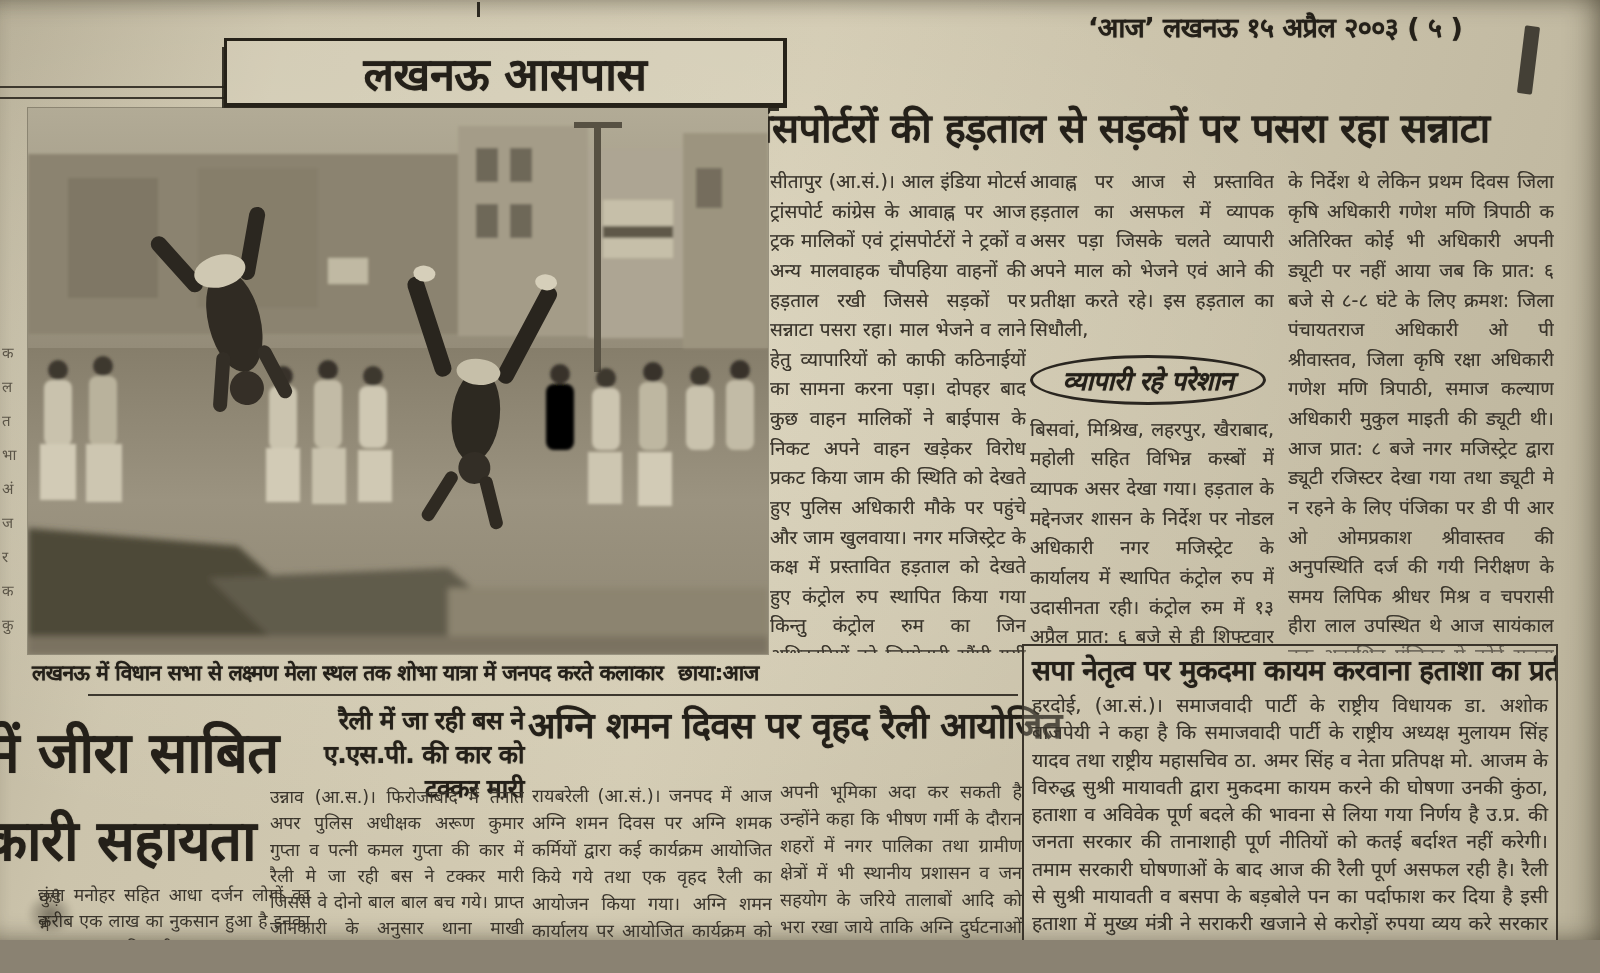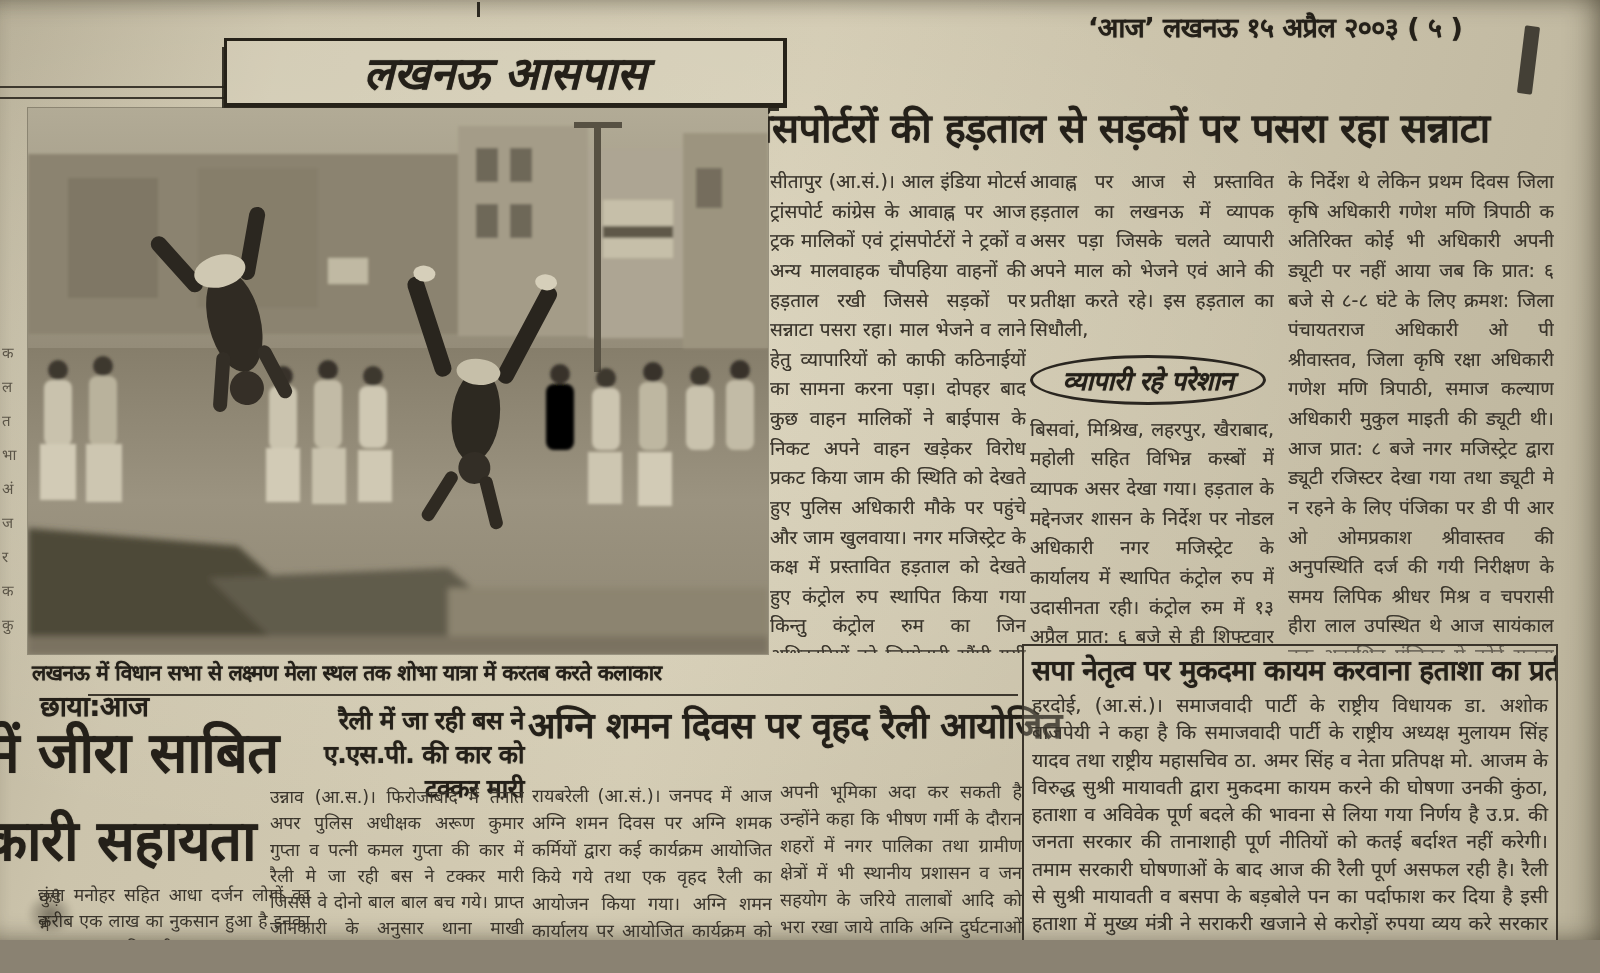--- a/index.html
+++ b/index.html
@@ -22,24 +22,23 @@
   .headline{font-weight:bold;color:#242019;letter-spacing:-.5px;
     text-shadow:0 0 1px rgba(36,32,25,.6);}
   .rule{background:#3d382e;}
   .oval{
     border:3px solid #2a2620;border-radius:50%;
     display:flex;align-items:center;justify-content:center;
   }
   .frag-col{white-space:pre-line;color:#413b30;}
   #section-box{
     border:3px solid #262219;border-bottom-width:5px;border-right-width:4px;
-    display:flex;align-items:flex-start;justify-content:center;
+    display:flex;align-items:flex-end;justify-content:center;
     box-shadow:-5px 6px 0 -3px rgba(38,34,25,.9);
     background:rgba(222,214,194,.35);
-    font-style:italic;
   }
   #sapa-box{border:2px solid #3a342a;background:rgba(218,210,190,.25);overflow:hidden;}
   svg{display:block;}
 </style>
 </head>
 <body>
 
 <div id="canvas">
 
   <div class="abs headline" style="left:1088px;top:8px;width:420px;font-size:27px;">‘आज’ लखनऊ १५ अप्रैल २००३ ( ५ )</div>
@@ -53,21 +52,21 @@
 
   <div id="section-box" class="abs" style="left:224px;top:38px;width:556px;height:62px;">
     <span class="headline" style="font-size:45px;">लखनऊ आसपास</span>
   </div>
 
   <div class="abs headline" style="left:742px;top:99px;width:818px;font-size:40px;white-space:nowrap;">ट्रांसपोर्टरों की हड़ताल से सड़कों पर पसरा रहा सन्नाटा</div>
 
   <div class="abs body-text" style="left:770px;top:167px;width:256px;height:486px;overflow:hidden;">सीतापुर (आ.सं.)। आल इंडिया मोटर्स ट्रांसपोर्ट कांग्रेस के आवाह्न पर आज ट्रक मालिकों एवं ट्रांसपोर्टरों ने ट्रकों व अन्य मालवाहक चौपहिया वाहनों की हड़ताल रखी जिससे सड़कों पर सन्नाटा पसरा रहा। माल भेजने व लाने हेतु व्यापारियों को काफी कठिनाईयों का सामना करना पड़ा। दोपहर बाद कुछ वाहन मालिकों ने बाईपास के निकट अपने वाहन खड़ेकर विरोध प्रकट किया जाम की स्थिति को देखते हुए पुलिस अधिकारी मौके पर पहुंचे और जाम खुलवाया। नगर मजिस्ट्रेट के कक्ष में प्रस्तावित हड़ताल को देखते हुए कंट्रोल रुप स्थापित किया गया किन्तु कंट्रोल रुम का जिन अधिकारियों को जिम्मेदारी सौंपी गयी उनमें से एक को छोड़कर सभी नदारत रहे। ज्ञातव्य हो कि विभिन्न मांगों को लेकर आल इंडिया मोटर ट्रांसपोर्ट कांग्रेस के</div>
 
   <div class="abs" style="left:1030px;top:167px;width:244px;height:486px;overflow:hidden;">
-    <div class="body-text">आवाह्न पर आज से प्रस्तावित हड़ताल का लखनऊ में व्यापक असर पड़ा जिसके चलते व्यापारी अपने माल को भेजने एवं आने की प्रतीक्षा करते रहे। इस हड़ताल का सिधौली,</div>
+    <div class="body-text">आवाह्न पर आज से प्रस्तावित हड़ताल का असफल में व्यापक असर पड़ा जिसके चलते व्यापारी अपने माल को भेजने एवं आने की प्रतीक्षा करते रहे। इस हड़ताल का सिधौली,</div>
     <div class="oval" style="width:230px;height:44px;margin:10px 0 10px 0;font-style:italic;">
       <span class="headline" style="font-size:26px;white-space:nowrap;">व्यापारी रहे परेशान</span>
     </div>
     <div class="body-text">बिसवां, मिश्रिख, लहरपुर, खैराबाद, महोली सहित विभिन्न कस्बों में व्यापक असर देखा गया। हड़ताल के मद्देनजर शासन के निर्देश पर नोडल अधिकारी नगर मजिस्ट्रेट के कार्यालय में स्थापित कंट्रोल रुप में उदासीनता रही। कंट्रोल रुम में १३ अप्रैल प्रात: ६ बजे से ही शिफ्टवार अधिकारियों एवं कर्मचारियों की ड्यूटी लगायी गयी थी तथा सूचना मिलने पर तत्काल कार्यवाही करने</div>
   </div>
 
   <div class="abs body-text" style="left:1288px;top:167px;width:266px;height:486px;overflow:hidden;">के निर्देश थे लेकिन प्रथम दिवस जिला कृषि अधिकारी गणेश मणि त्रिपाठी क अतिरिक्त कोई भी अधिकारी अपनी ड्यूटी पर नहीं आया जब कि प्रात: ६ बजे से ८-८ घंटे के लिए क्रमश: जिला पंचायतराज अधिकारी ओ पी श्रीवास्तव, जिला कृषि रक्षा अधिकारी गणेश मणि त्रिपाठी, समाज कल्याण अधिकारी मुकुल माइती की ड्यूटी थी। आज प्रात: ८ बजे नगर मजिस्ट्रेट द्वारा ड्यूटी रजिस्टर देखा गया तथा ड्यूटी मे न रहने के लिए पंजिका पर डी पी आर ओ ओमप्रकाश श्रीवास्तव की अनुपस्थिति दर्ज की गयी निरीक्षण के समय लिपिक श्रीधर मिश्र व चपरासी हीरा लाल उपस्थित थे आज सायंकाल तक अनुरक्षित पंजिका मे कोई सूचना भी नहीं प्राप्त हुई।</div>
 
   <div class="abs" style="left:28px;top:108px;width:740px;height:546px;box-shadow:0 0 0 1px rgba(60,55,42,.4);">
     <svg width="740" height="546" viewBox="0 0 740 546">
@@ -179,22 +178,22 @@
 ल
 त
 भा
 अं
 ज
 र
 क
 कु</div>
 
   <div class="abs" style="left:32px;top:658px;width:744px;font-size:21px;">
-    <span class="headline" style="font-size:21px;">लखनऊ में विधान सभा से लक्ष्मण मेला स्थल तक शोभा यात्रा में करतब करते कलाकार</span>
-    <span class="headline" style="font-size:28px;margin-left:8px;">छाया:आज</span>
+    <span class="headline" style="font-size:21px;">लखनऊ में विधान सभा से लक्ष्मण मेला स्थल तक शोभा यात्रा में जनपद करते कलाकार</span>
+    <span class="headline" style="font-size:21px;margin-left:8px;">छाया:आज</span>
   </div>
 
   <div class="abs rule" style="left:88px;top:694px;width:930px;height:2px;"></div>
 
   <div class="abs headline" style="left:-14px;top:712px;width:300px;font-size:56px;white-space:nowrap;">में जीरा साबित</div>
   <div class="abs headline" style="left:-16px;top:800px;width:300px;font-size:56px;white-space:nowrap;">कारी सहायता</div>
 
   <div class="abs frag-col" style="left:0;top:884px;width:34px;font-size:16px;line-height:28px;padding-left:40px;">कुड़े
 में
 ब्राक</div>

